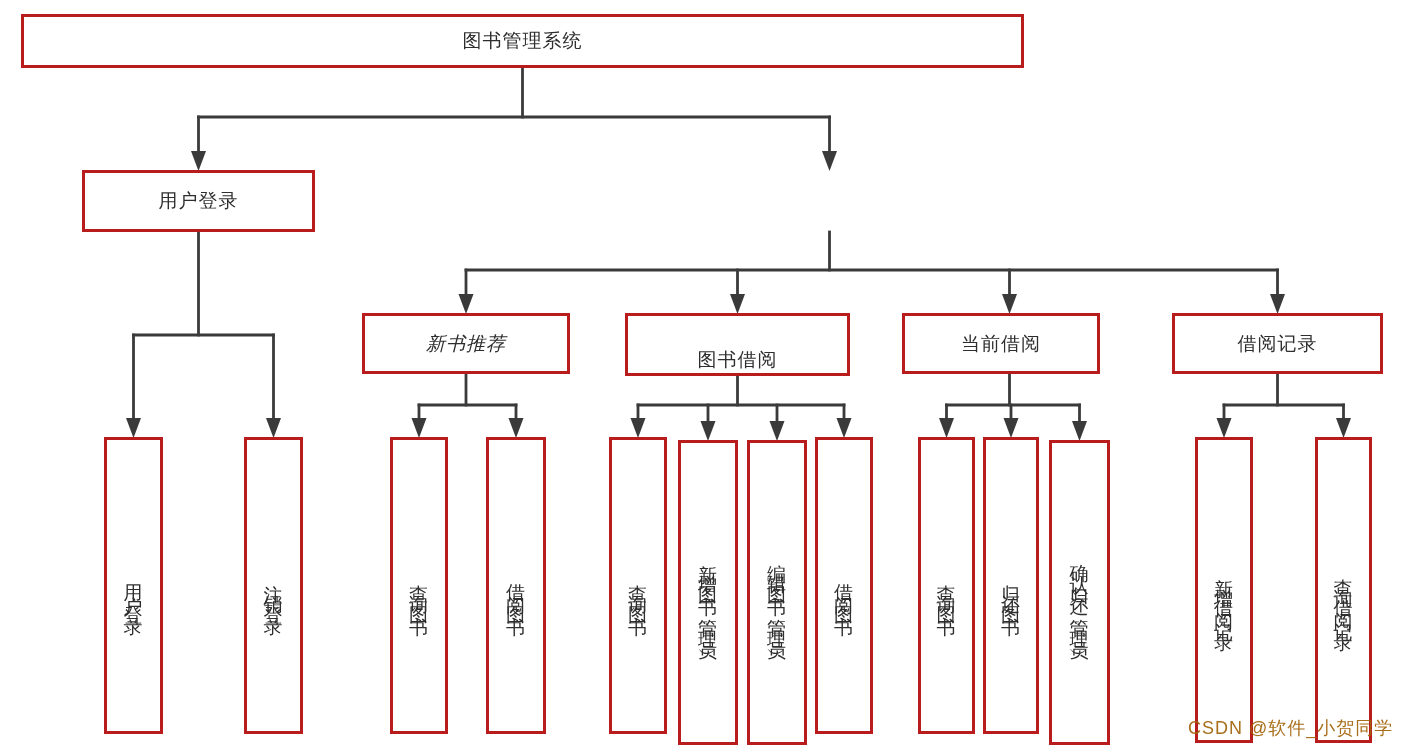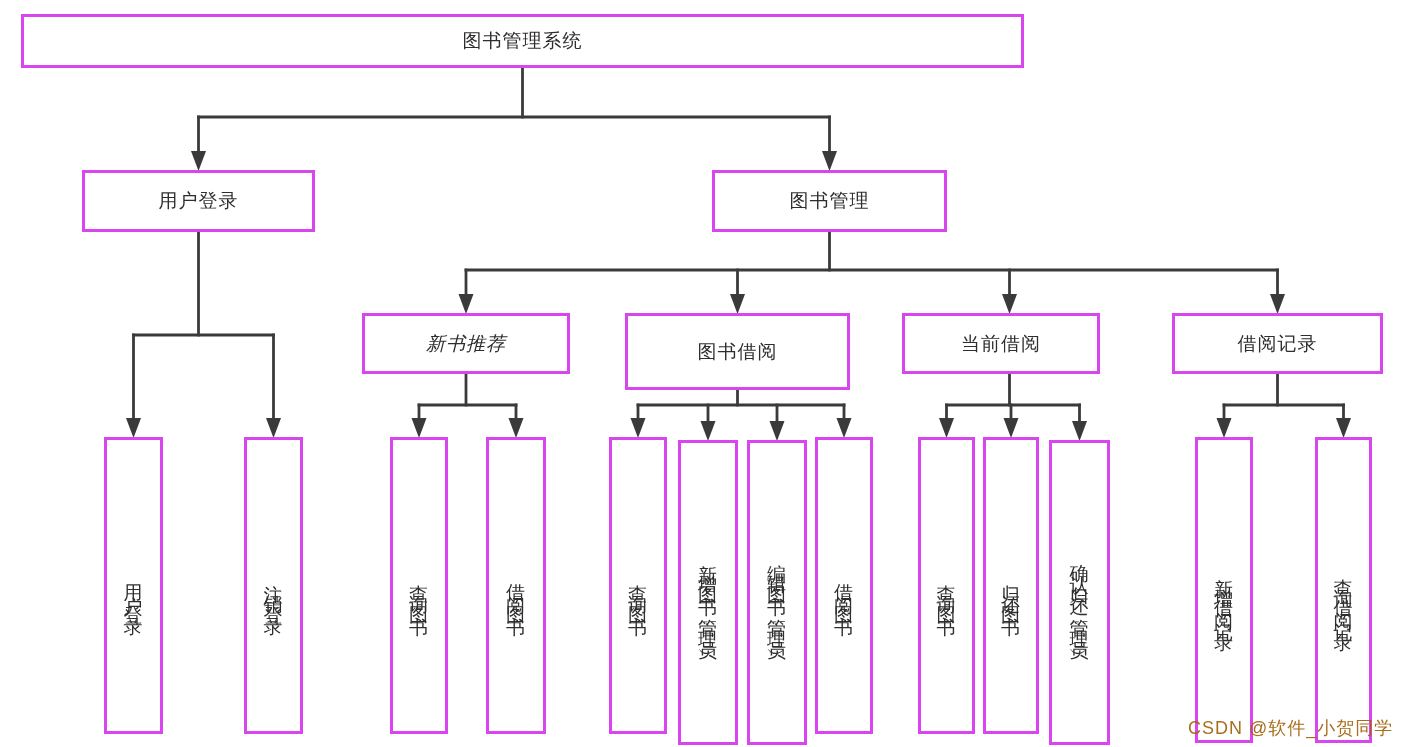--- a/index.html
+++ b/index.html
@@ -2,21 +2,21 @@
 <html><head>
 <meta charset="utf-8">
 <style>
   html,body{margin:0;padding:0;background:#ffffff;}
   #canvas{
     position:relative;width:1405px;height:747px;background:#ffffff;
     font-family:"Liberation Sans","DejaVu Sans",sans-serif;overflow:hidden;
   }
   #wires{position:absolute;left:0;top:0;width:1405px;height:747px;z-index:1;pointer-events:none;}
   .node{
-    position:absolute;box-sizing:border-box;border:3px solid #d946ef;background:#ffffff;
+    position:absolute;box-sizing:border-box;border:3px solid #b91c1c;background:#ffffff;
     display:flex;align-items:center;justify-content:center;z-index:2;
     color:#2e2e2e;
   }
   .hbox span{font-size:19px;letter-spacing:1px;white-space:nowrap;}
   .vbox span{
     writing-mode:vertical-rl;text-orientation:mixed;
     font-size:19px;letter-spacing:11px;line-height:1;white-space:nowrap;
     margin-bottom:-11px; 
   }
   #watermark{
@@ -84,28 +84,25 @@
       <polygon points="1336,418 1351,418 1343.5,438" fill="#3a3a3a"></polygon>
     </svg>
 
   <div class="node hbox" id="n-root" style="left: 21px; top: 14px; width: 1003px; height: 54px;">
     <span>图书管理系统</span>
   </div>
 
   <div class="node hbox" id="n-login" style="left: 82px; top: 170px; width: 233px; height: 62px;">
     <span>用户登录</span>
   </div>
-  <div class="node hbox" id="n-manage" style="left: 712px; top: 170px; width: 235px; height: 62px;">
-    <span>图书管理</span>
-  </div>
 
   <div class="node hbox" id="n-rec" style="left: 362px; top: 313px; width: 208px; height: 61px; font-style: italic;">
     <span>新书推荐</span>
   </div>
-  <div class="node hbox" id="n-borrow" style="left: 625px; top: 313px; width: 225px; height: 77px;">
+  <div class="node hbox" id="n-borrow" style="left: 625px; top: 313px; width: 225px; height: 63px; align-items: flex-end;">
     <span>图书借阅</span>
   </div>
   <div class="node hbox" id="n-current" style="left: 902px; top: 313px; width: 198px; height: 61px;">
     <span>当前借阅</span>
   </div>
   <div class="node hbox" id="n-records" style="left: 1172px; top: 313px; width: 211px; height: 61px;">
     <span>借阅记录</span>
   </div>
 
   <div class="node vbox" id="n-login_user" style="left: 104px; top: 437px; width: 59px; height: 297px;">

